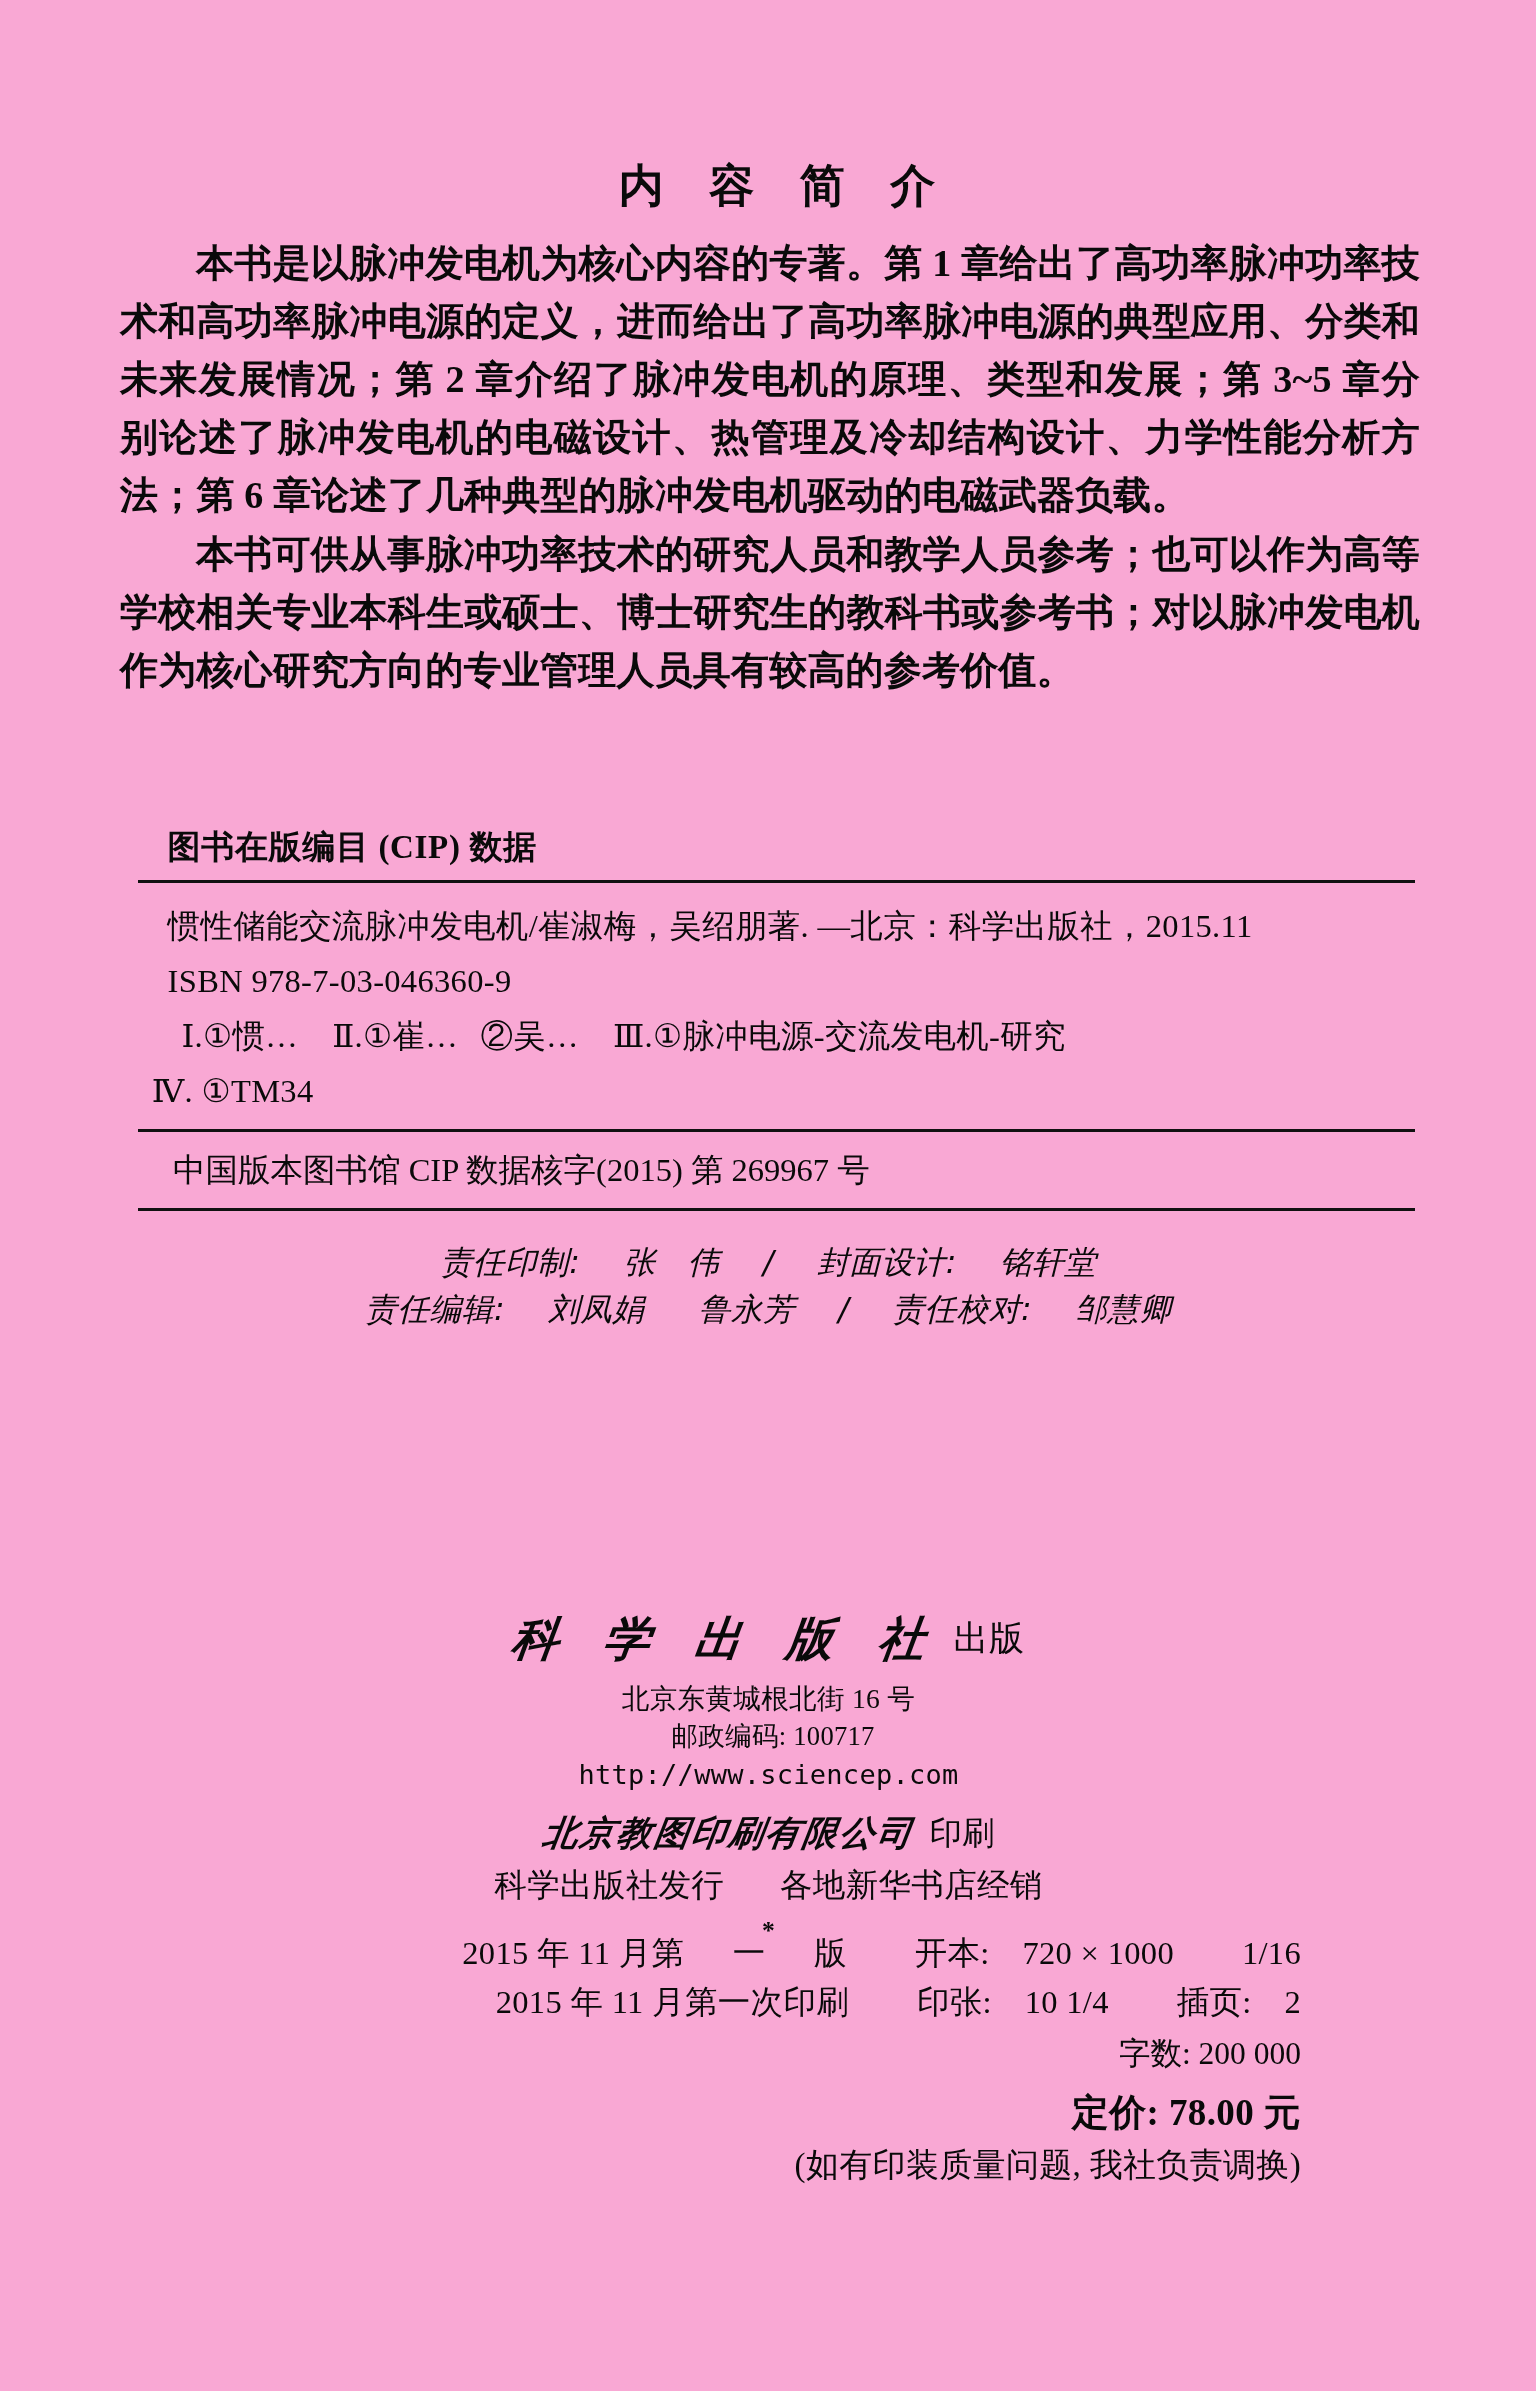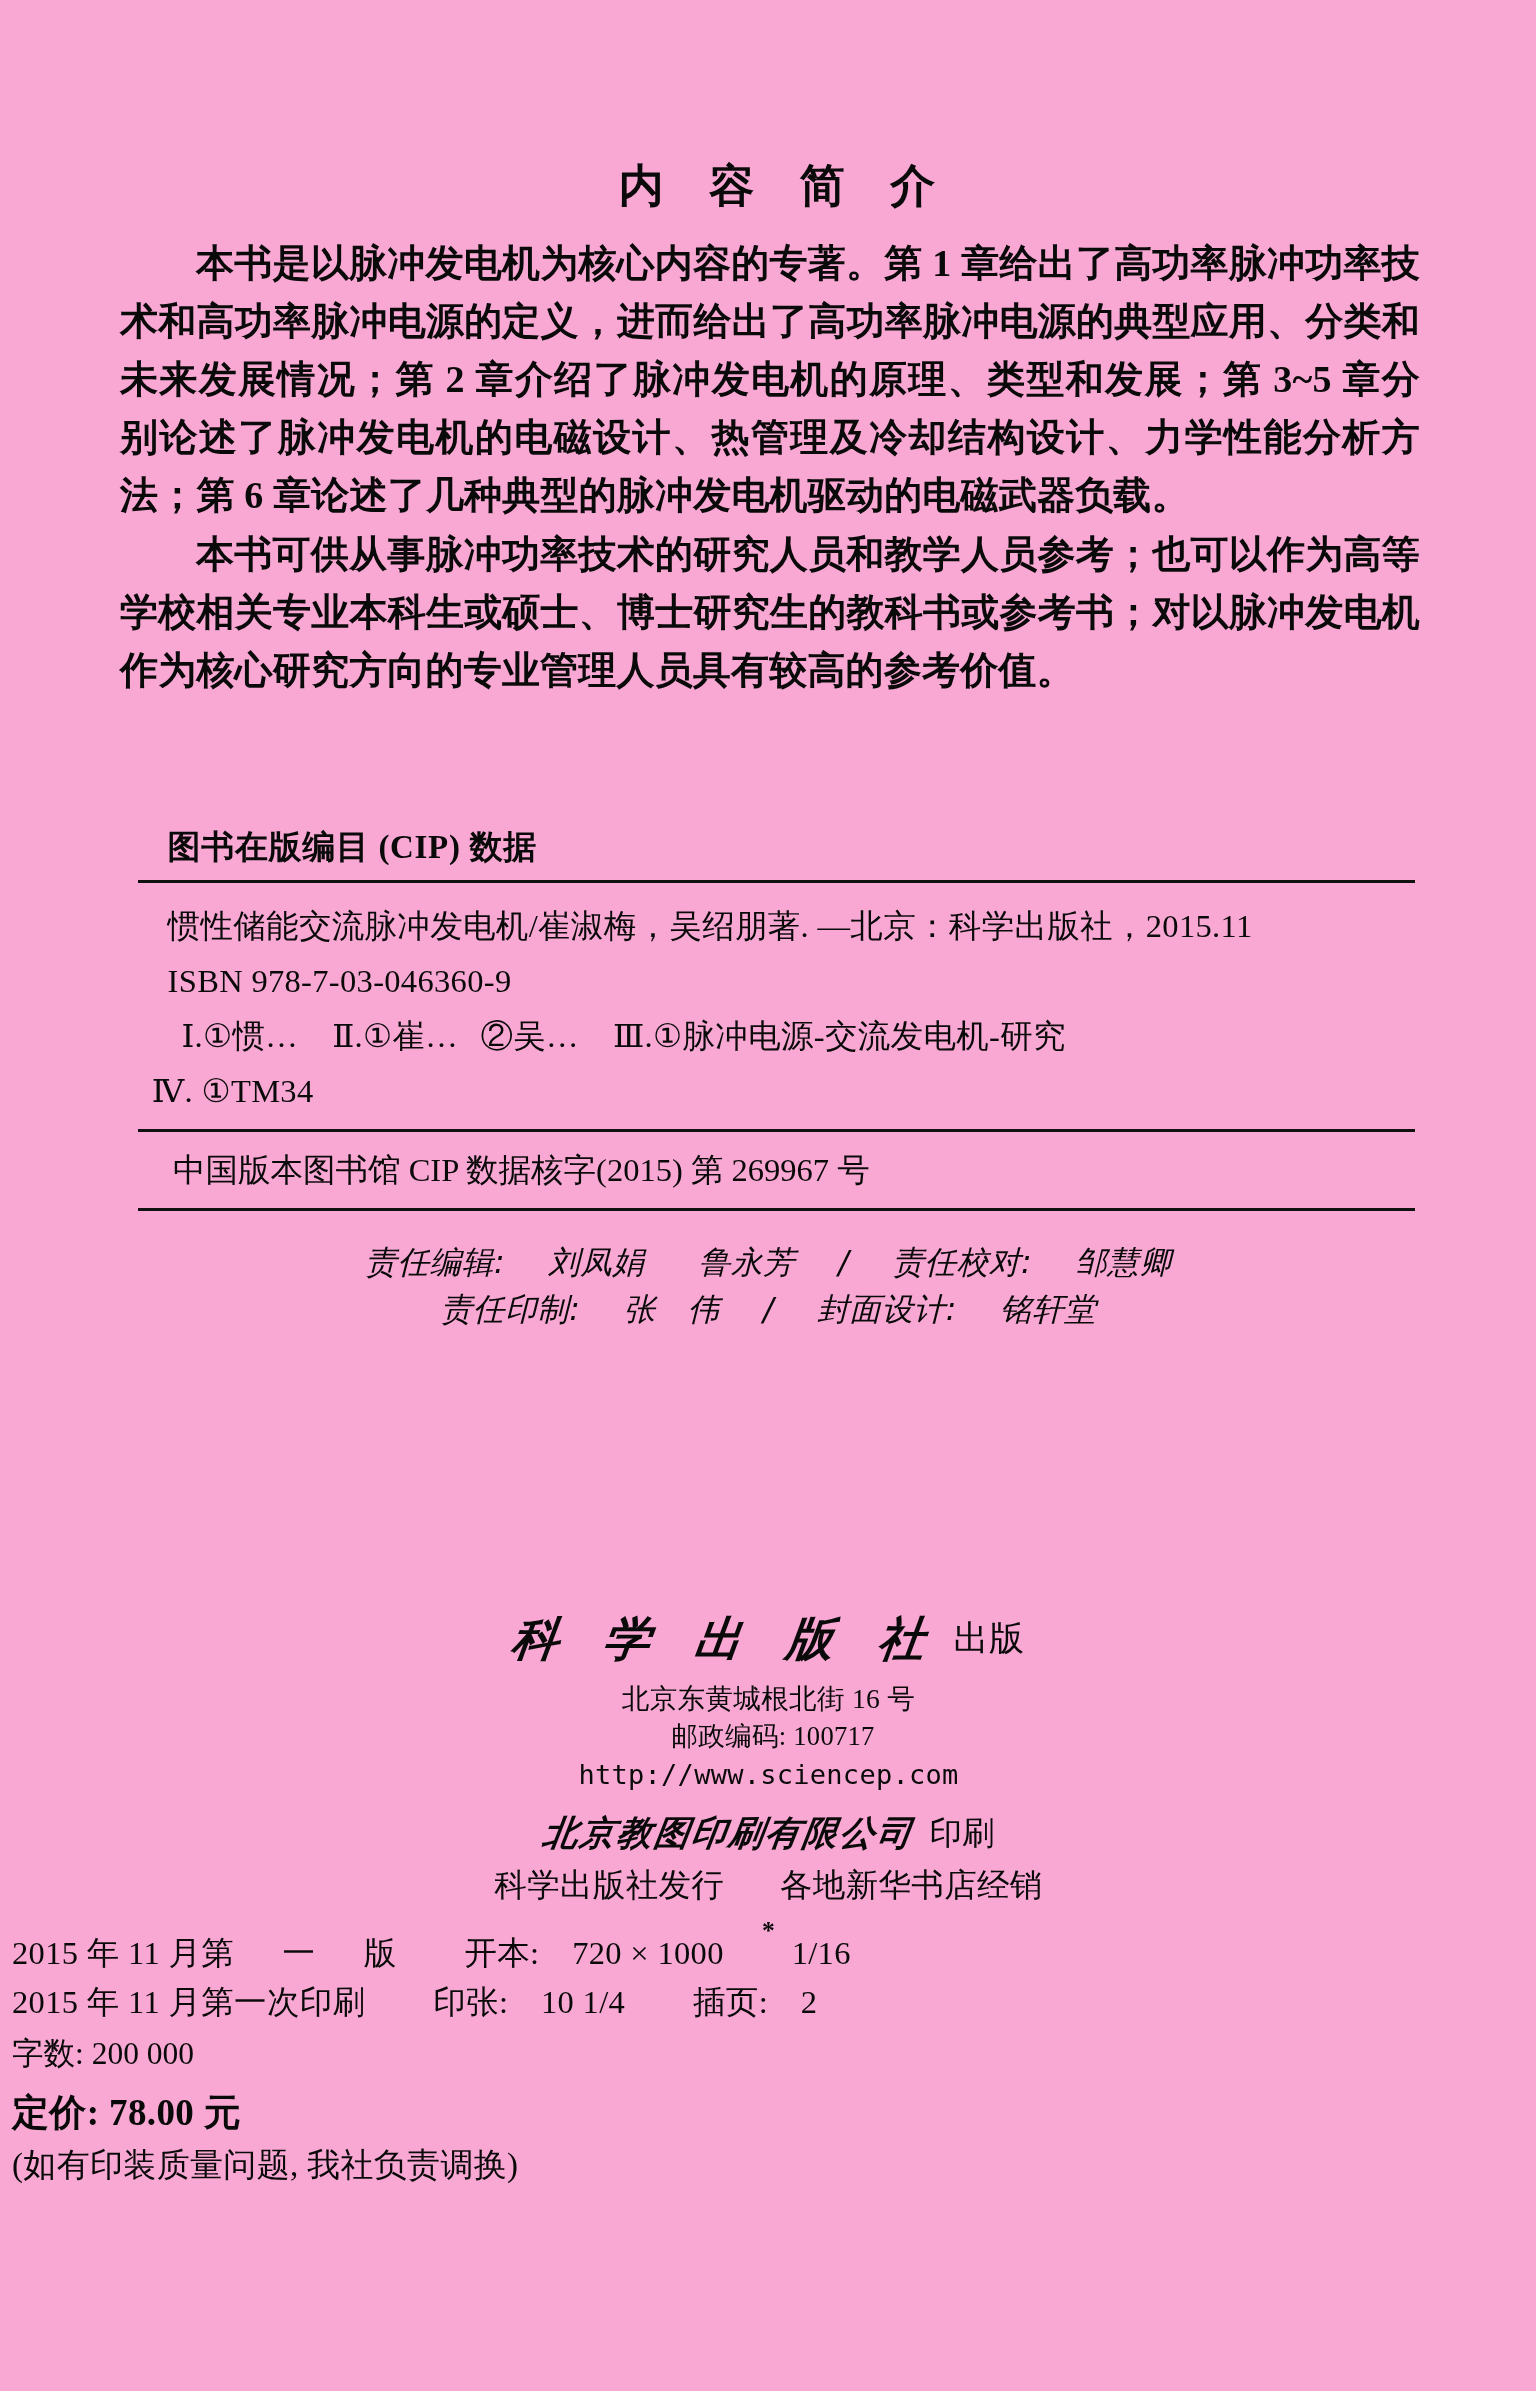--- a/index.html
+++ b/index.html
@@ -207,24 +207,24 @@
   .star-sep {
     font-size: 25.6px;
     line-height: 29.6px;
     margin: 5.9px 0 3.9px 0;
     font-weight: bold;
   }
 
   
   .imprint {
     position: absolute;
-    left: 12px;
+    left: 0;
     top: 1929px;
     width: 1301px;
-    text-align: left;
+    text-align: right;
   }
   .imprint-line {
     font-size: 32.5px;
     line-height: 49px;
     letter-spacing: 0.01em;
     white-space: nowrap;
   }
   .imprint-line .gap-s { display: inline-block; width: 15.8px; }
   .imprint-line .gap-m { display: inline-block; width: 31.5px; }
   .imprint-line .gap-l { display: inline-block; width: 51px; }
@@ -274,42 +274,42 @@
       <div class="cip-line outdent">Ⅳ. ①TM34</div>
     </div>
 
     <hr class="rule thin">
     <div class="cip-verify">中国版本图书馆 CIP 数据核字(2015) 第 269967 号</div>
     <hr class="rule">
   </div>
 
   <div class="credits">
     <div class="credit-line">
+      <span>责任印制:</span>
+      <span class="gap"></span>
+      <span>张　伟</span>
+      <span class="gap"></span>
+      <span>/</span>
+      <span class="gap"></span>
+      <span>封面设计:</span>
+      <span class="gap"></span>
+      <span>铭轩堂</span>
+    </div>
+    <div class="credit-line">
       <span>责任编辑:</span>
       <span class="gap"></span>
       <span>刘凤娟</span>
       <span class="gap-wide"></span>
       <span>鲁永芳</span>
       <span class="gap"></span>
       <span>/</span>
       <span class="gap"></span>
       <span>责任校对:</span>
       <span class="gap"></span>
       <span>邹慧卿</span>
-    </div>
-    <div class="credit-line">
-      <span>责任印制:</span>
-      <span class="gap"></span>
-      <span>张　伟</span>
-      <span class="gap"></span>
-      <span>/</span>
-      <span class="gap"></span>
-      <span>封面设计:</span>
-      <span class="gap"></span>
-      <span>铭轩堂</span>
     </div>
   </div>
 
   <div class="publisher">
     <div class="pub-logo-row">
       <span class="pub-logo">科 学 出 版 社</span>
       <span class="pub-verb">出版</span>
     </div>
     <div class="pub-addr">北京东黄城根北街 16 号</div>
     <div class="pub-zip">邮政编码: 100717</div>

